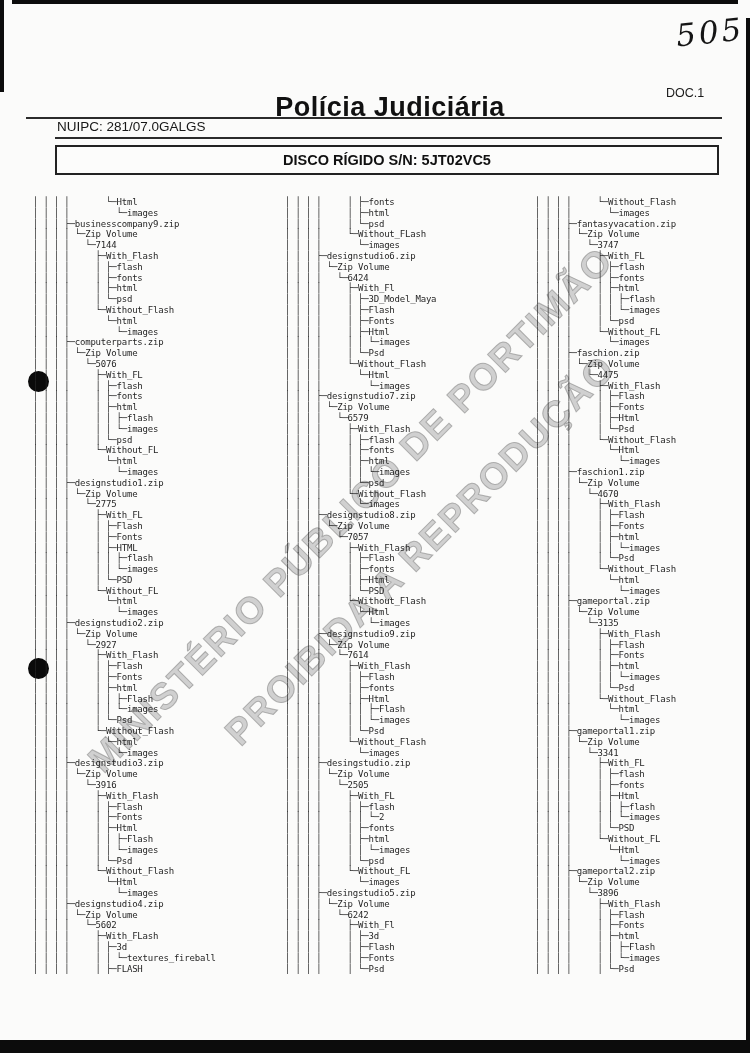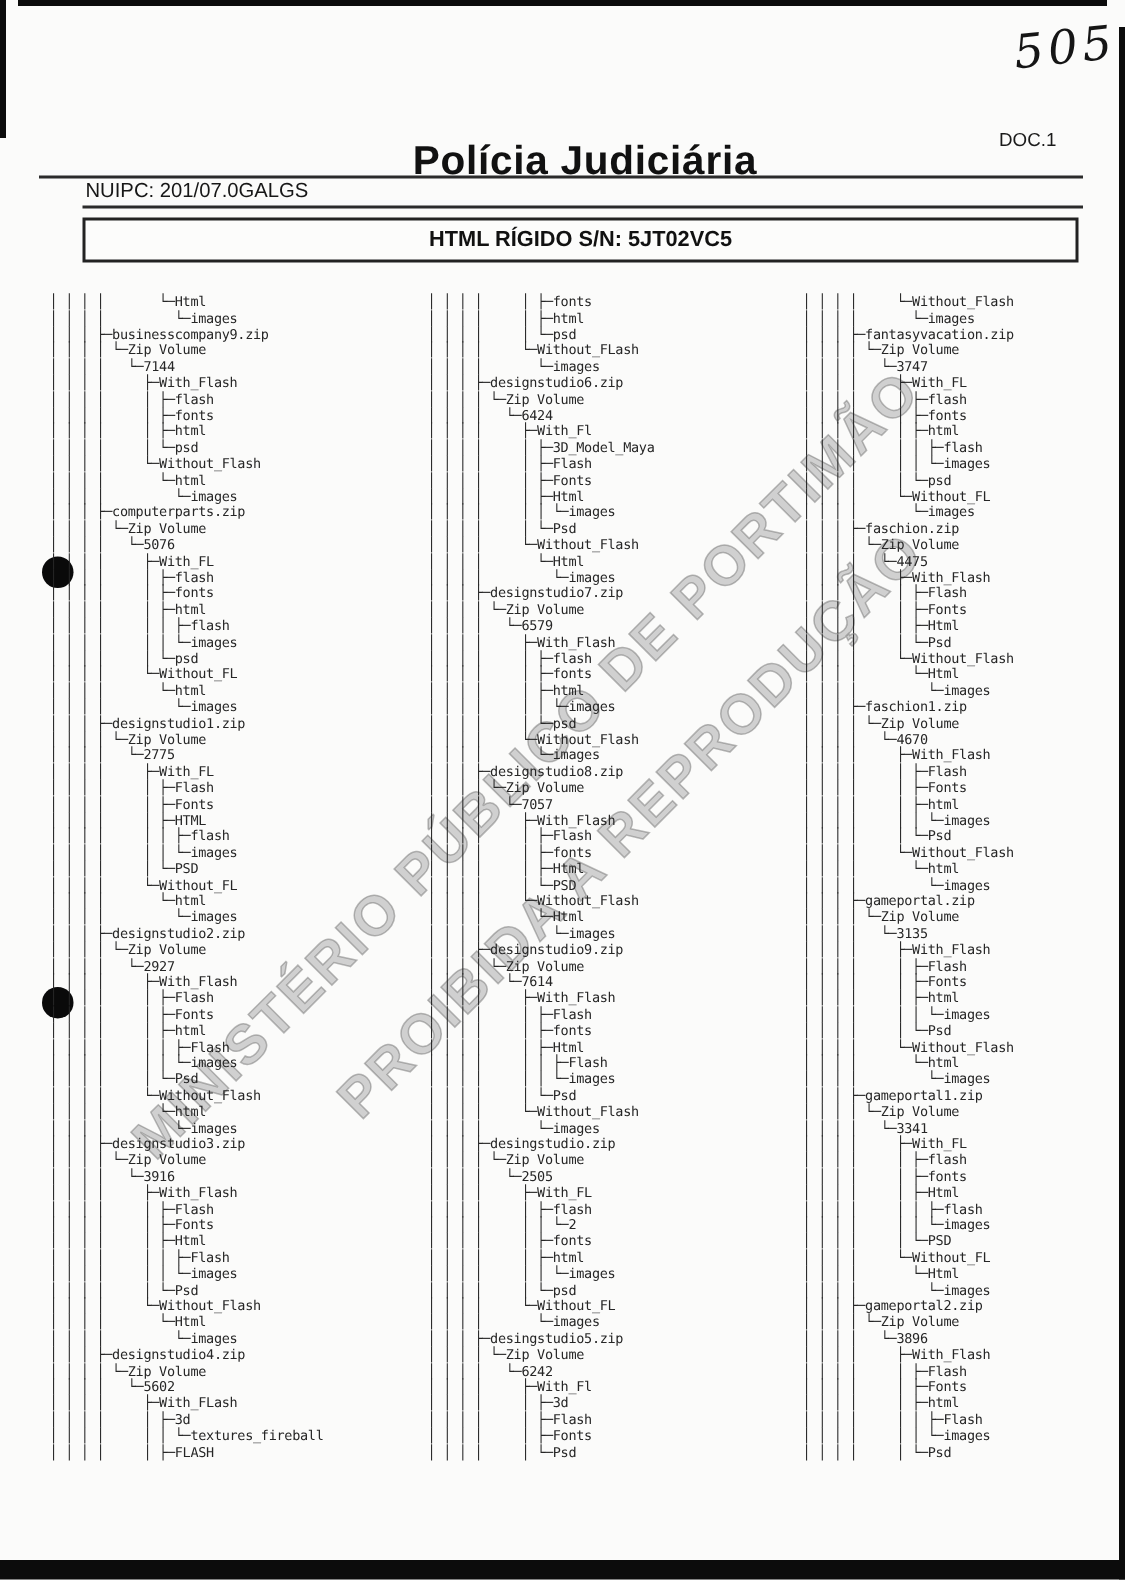--- a/index.html
+++ b/index.html
@@ -63,23 +63,23 @@
 <div class="edge edge-left"></div>
 <div class="edge edge-right"></div>
 <div class="edge edge-bottom"></div>
 <div class="hole hole1"></div>
 <div class="hole hole2"></div>
 
 <div class="handnum">505</div>
 <div class="doclabel">DOC.1</div>
 <div class="title">Polícia Judiciária</div>
 <div class="rule1"></div>
-<div class="nuipc">NUIPC: 201/07.0GALGS</div>
+<div class="nuipc">NUIPC: 281/07.0GALGS</div>
 <div class="rule2"></div>
-<div class="diskbox">HTML RÍGIDO S/N: 5JT02VC5</div>
+<div class="diskbox">DISCO RÍGIDO S/N: 5JT02VC5</div>
 
 <div class="wm wm1">MINISTÉRIO PÚBLICO DE PORTIMÃO</div>
 <div class="wm wm2">PROIBIDA A REPRODUÇÃO</div>
 
 <div class="tree">
   <pre class="treecol col1">│ │ │ │       └─Html
 │ │ │ │         └─images
 │ │ │ ├─businesscompany9.zip
 │ │ │ │ └─Zip Volume
 │ │ │ │   └─7144

